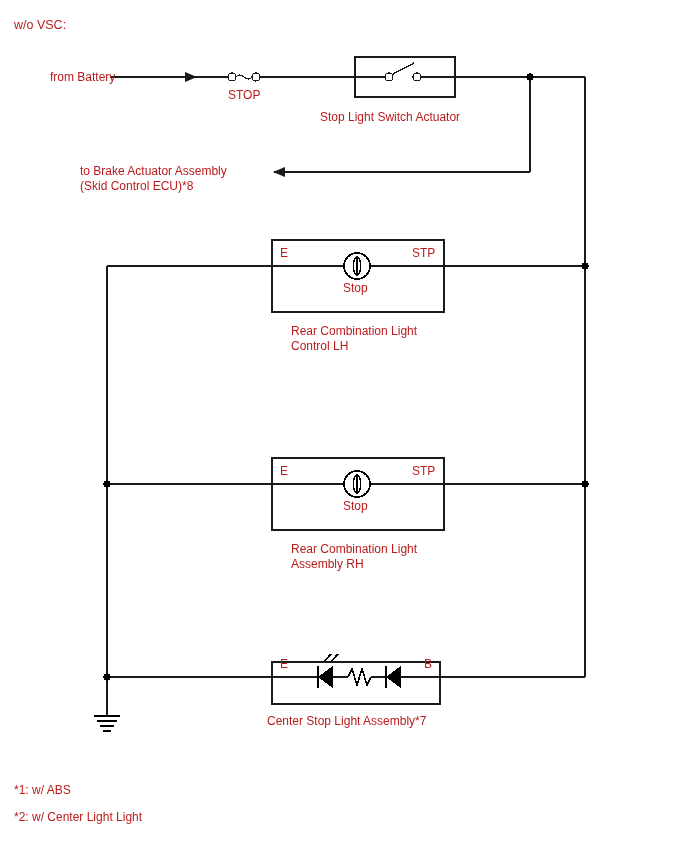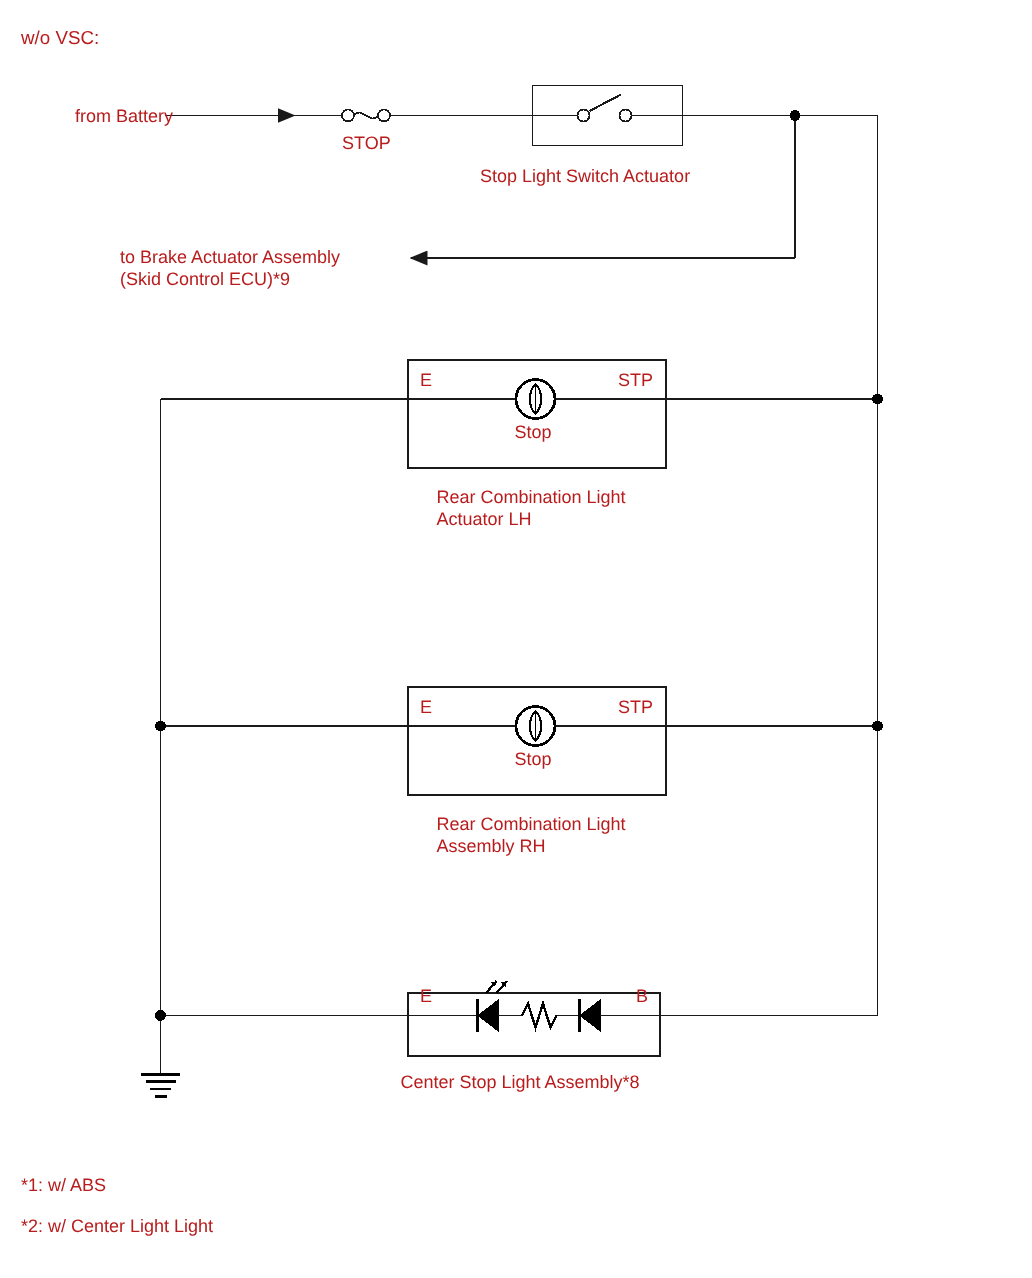--- a/index.html
+++ b/index.html
@@ -152,34 +152,34 @@
 
   <div class="lbl lbl-title" style="left:14px; top:18px;">w/o VSC:</div>
 
   <div class="lbl" style="left:26px; top:70px;margin-left:24px;">from Battery</div>
 
   <div class="lbl" style="left:228px; top:88px;">STOP</div>
 
   <div class="lbl" style="left:320px; top:110px;">Stop Light Switch Actuator</div>
 
   <div class="lbl" style="left:80px; top:164px;">to Brake Actuator Assembly</div>
-  <div class="lbl" style="left:80px; top:179px;">(Skid Control ECU)*9</div>
+  <div class="lbl" style="left:80px; top:179px;">(Skid Control ECU)*8</div>
 
   <div class="lbl" style="left:280px; top:246px;">E</div>
   <div class="lbl" style="left:412px; top:246px;">STP</div>
   <div class="lbl" style="left:343px; top:281px;">Stop</div>
   <div class="lbl" style="left:291px; top:324px;">Rear Combination Light</div>
-  <div class="lbl" style="left:291px; top:339px;">Actuator LH</div>
+  <div class="lbl" style="left:291px; top:339px;">Control LH</div>
 
   <div class="lbl" style="left:280px; top:464px;">E</div>
   <div class="lbl" style="left:412px; top:464px;">STP</div>
   <div class="lbl" style="left:343px; top:499px;">Stop</div>
   <div class="lbl" style="left:291px; top:542px;">Rear Combination Light</div>
   <div class="lbl" style="left:291px; top:557px;">Assembly RH</div>
 
   <div class="lbl" style="left:280px; top:657px;">E</div>
   <div class="lbl" style="left:424px; top:657px;">B</div>
-  <div class="lbl" style="left:267px; top:714px;">Center Stop Light Assembly*8</div>
+  <div class="lbl" style="left:267px; top:714px;">Center Stop Light Assembly*7</div>
 
   <div class="lbl" style="left:14px; top:783px;">*1: w/ ABS</div>
   <div class="lbl" style="left:14px; top:810px;">*2: w/ Center Light Light</div>
 
 </div>
 
 </body></html>

